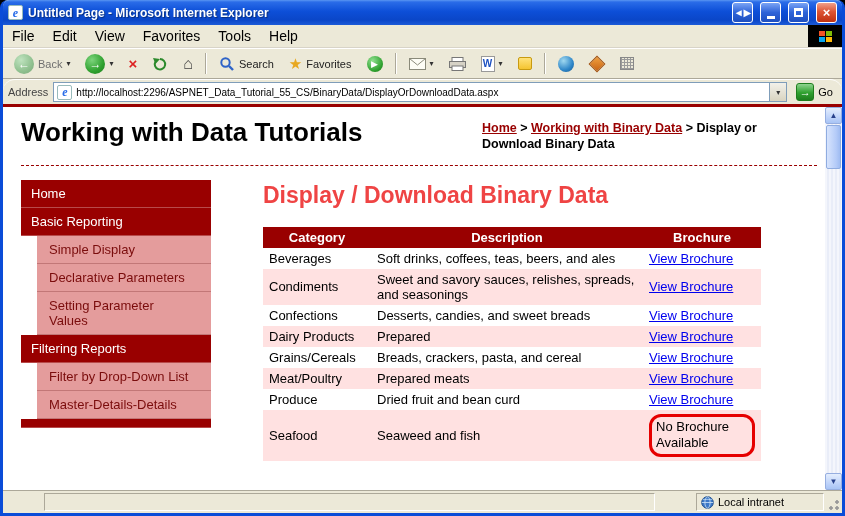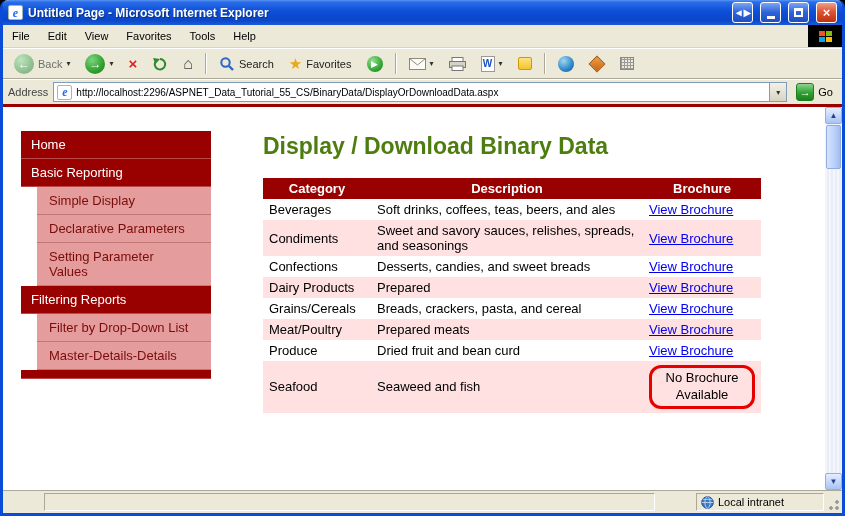--- a/index.html
+++ b/index.html
@@ -18,21 +18,21 @@
   .ie-doc{width:15px;height:15px;background:#fff;border:1px solid #9BB;border-radius:2px;
     color:#2A6CE8;font:bold italic 12px "Liberation Serif",serif;display:flex;align-items:center;justify-content:center;line-height:1;}
   .title-text{flex:1;white-space:nowrap;overflow:hidden;text-shadow:1px 1px 1px rgba(0,0,0,.4);}
   .tb-btn{width:21px;height:21px;border:1px solid #fff;border-radius:3px;display:flex;align-items:center;justify-content:center;
     background:linear-gradient(180deg,#7AA4F5,#2E63D8 50%,#1E4FC0);color:#fff;font-size:10px;margin-left:2px;cursor:default;}
   .tb-btn.close{background:linear-gradient(180deg,#F0A08A,#DD5535 45%,#C03010);font-size:13px;font-weight:bold;}
   .glyph-min{width:8px;height:3px;background:#fff;align-self:flex-end;margin:0 0 3px 0;}
   .glyph-max{width:9px;height:9px;border:2px solid #fff;border-top-width:3px;}
   
   .menubar{height:23px;flex:0 0 23px;display:flex;align-items:stretch;background:var(--chrome);border-bottom:1px solid #D8D4C8;}
-  .menu-item{display:flex;align-items:center;padding:0 9px;font-size:11px;color:#000;}
+  .menu-item{display:flex;align-items:center;padding:0 9px;font-size:14px;color:#000;}
   .menu-fill{flex:1;}
   .menu-brand{width:34px;background:#000;display:flex;align-items:center;justify-content:center;}
   .winlogo{width:13px;height:11px;display:grid;grid-template-columns:6px 6px;grid-template-rows:5px 5px;gap:1px;}
   .winlogo i{display:block;}
   
   .toolbar{height:31px;flex:0 0 31px;display:flex;align-items:center;gap:3px;padding:2px 5px;background:var(--chrome);
     border-top:1px solid #fff;border-bottom:1px solid var(--chrome-border);font-size:11px;}
   .tool-btn{display:flex;align-items:center;gap:4px;padding:2px 5px;border:1px solid transparent;border-radius:2px;color:#222;}
   .circle{width:20px;height:20px;border-radius:50%;display:flex;align-items:center;justify-content:center;color:#fff;font-size:12px;font-weight:bold;}
   .circle.green{background:radial-gradient(circle at 35% 30%,#7CD47C,#2FA12F 60%,#1E7E1E);}
@@ -46,21 +46,21 @@
   .star{color:#E8A820;font-size:15px;line-height:1;}
   .sep{width:2px;align-self:stretch;margin:2px 3px;border-left:1px solid var(--chrome-border);border-right:1px solid #fff;}
   .word-page{width:14px;height:16px;background:#fff;border:1px solid #999;color:#1A4FC0;font:bold 10px "Liberation Sans",sans-serif;display:flex;align-items:center;justify-content:center;}
   .yellow-sq{width:14px;height:13px;background:linear-gradient(180deg,#FFE27A,#F4C430);border:1px solid #C89A10;border-radius:2px;}
   .orange-diamond{width:12px;height:12px;background:linear-gradient(135deg,#F0A040,#C86414);border:1px solid #A05010;transform:rotate(45deg);margin:0 2px;}
   .grid-icon{width:14px;height:13px;background:
     repeating-linear-gradient(0deg,#9A9A9A 0 1px,transparent 1px 3px),
     repeating-linear-gradient(90deg,#9A9A9A 0 1px,transparent 1px 3px);border:1px solid #888;}
   
   .addressbar{height:25px;flex:0 0 25px;display:flex;align-items:center;gap:5px;padding:2px 5px;background:var(--chrome);
-    border-top:1px solid #fff;font-size:11px;color:#444;}
+    border-top:1px solid #fff;font-size:11px;color:#444;border-radius:12px;}
   .addr-input{flex:1;height:20px;border:1px solid #7F9DB9;background:#fff;display:flex;align-items:center;gap:4px;padding-left:3px;color:#000;}
   .addr-url{flex:1;font-size:10px;white-space:nowrap;overflow:hidden;}
   .addr-drop{width:17px;height:18px;border-left:1px solid #7F9DB9;background:linear-gradient(180deg,#F2F1EA,#D9D4C0);display:flex;align-items:center;justify-content:center;font-size:8px;color:#333;}
   .go-wrap{display:flex;align-items:center;gap:4px;padding:0 4px;color:#000;}
   .go-box{width:18px;height:18px;border-radius:3px;border:1px solid #1E7E1E;background:linear-gradient(180deg,#8FD48F,#2FA12F 55%,#1E7E1E);
     color:#fff;display:flex;align-items:center;justify-content:center;font-size:11px;font-weight:bold;}
   
   .redline{height:3px;flex:0 0 3px;background:var(--maroon);}
   .content{flex:1;position:relative;background:#fff;overflow:hidden;}
   .page{position:absolute;top:0;left:0;right:17px;bottom:0;overflow:hidden;padding:10px 8px 0 18px;}
@@ -70,30 +70,30 @@
   .crumb-link{color:var(--maroon);text-decoration:underline;cursor:pointer;}
   .crumb-current{color:#000;}
   .cols{display:flex;gap:52px;margin-top:14px;}
   
   .sidebar{width:190px;flex:0 0 190px;font-size:13px;}
   .sb-top{background:var(--maroon);color:#fff;padding:6px 10px;border-bottom:1px solid #B84A4A;cursor:pointer;}
   .sb-sub{margin-left:16px;background:var(--salmon);color:var(--sb-sub-text);padding:6px 22px 6px 12px;border-bottom:1px solid #C27777;cursor:pointer;}
   .sb-partial{height:9px;padding:0;overflow:hidden;}
   
   .main{flex:1;}
-  .page-heading{font-size:23px;font-weight:bold;color:#4d7c0f;margin:2px 0 18px;}
+  .page-heading{font-size:23px;font-weight:bold;color:#ef4444;margin:2px 0 18px;}
   table.cat{border-collapse:collapse;font-size:13px;color:#000;}
   table.cat th{background:var(--maroon);color:#fff;font-weight:bold;padding:3px 4px;text-align:center;}
   table.cat th:nth-child(1){width:108px;}
   table.cat th:nth-child(2){width:272px;}
   table.cat th:nth-child(3){width:118px;}
   table.cat td{padding:3px 6px;vertical-align:middle;}
   table.cat tr.alt td{background:var(--row-pink);}
   .vb-link{color:var(--link-blue);text-decoration:underline;cursor:pointer;}
-  .annotated{display:inline-block;border:3px solid var(--annotation-red);border-radius:12px;padding:2px 12px;margin:1px 0;line-height:1.3;text-align:center;}
+  .annotated{display:inline-block;border:3px solid var(--annotation-red);border-radius:12px;padding:2px 4px;margin:1px 0;line-height:1.3;}
   
   .vscroll{position:absolute;top:0;right:0;bottom:0;width:17px;background:
     repeating-linear-gradient(90deg,#F4F6FC 0 2px,#E9EDF8 2px 4px);}
   .vs-btn{position:absolute;left:0;width:17px;height:17px;border:1px solid #96AEE0;border-radius:2px;
     background:linear-gradient(180deg,#E4EEFD,#C0D4FA 60%,#A8C4F5);color:#27408B;font-size:8px;
     display:flex;align-items:center;justify-content:center;}
   .vs-btn.up{top:0;}
   .vs-btn.down{bottom:0;}
   .vs-thumb{position:absolute;left:1px;right:1px;top:18px;height:44px;border:1px solid #8FACE0;border-radius:2px;
     background:linear-gradient(90deg,#D7E4FD,#B4CBF8 70%,#9FBCF2);}
@@ -232,20 +232,24 @@
     <span class="go-wrap">
       <span class="go-box">→</span>
       <span>Go</span>
     </span>
   </div>
 
   <div class="redline"></div>
 
   <div class="content">
     <div class="page">
+      <div class="page-header">
+        <span class="site-title">Working with Data Tutorials</span>
+        <span class="breadcrumb"><a class="crumb-link">Home</a><span class="crumb-current"> &gt; </span><a class="crumb-link">Working with Binary Data</a><span class="crumb-current"> &gt; </span><span class="crumb-current">Display or Download Binary Data</span></span>
+      </div>
       <div class="cols">
         <div class="sidebar">
             <div class="sb-top">Home</div>
             <div class="sb-top">Basic Reporting</div>
             <div class="sb-sub">Simple Display</div>
             <div class="sb-sub">Declarative Parameters</div>
             <div class="sb-sub">Setting Parameter Values</div>
             <div class="sb-top">Filtering Reports</div>
             <div class="sb-sub">Filter by Drop-Down List</div>
             <div class="sb-sub">Master-Details-Details</div>

